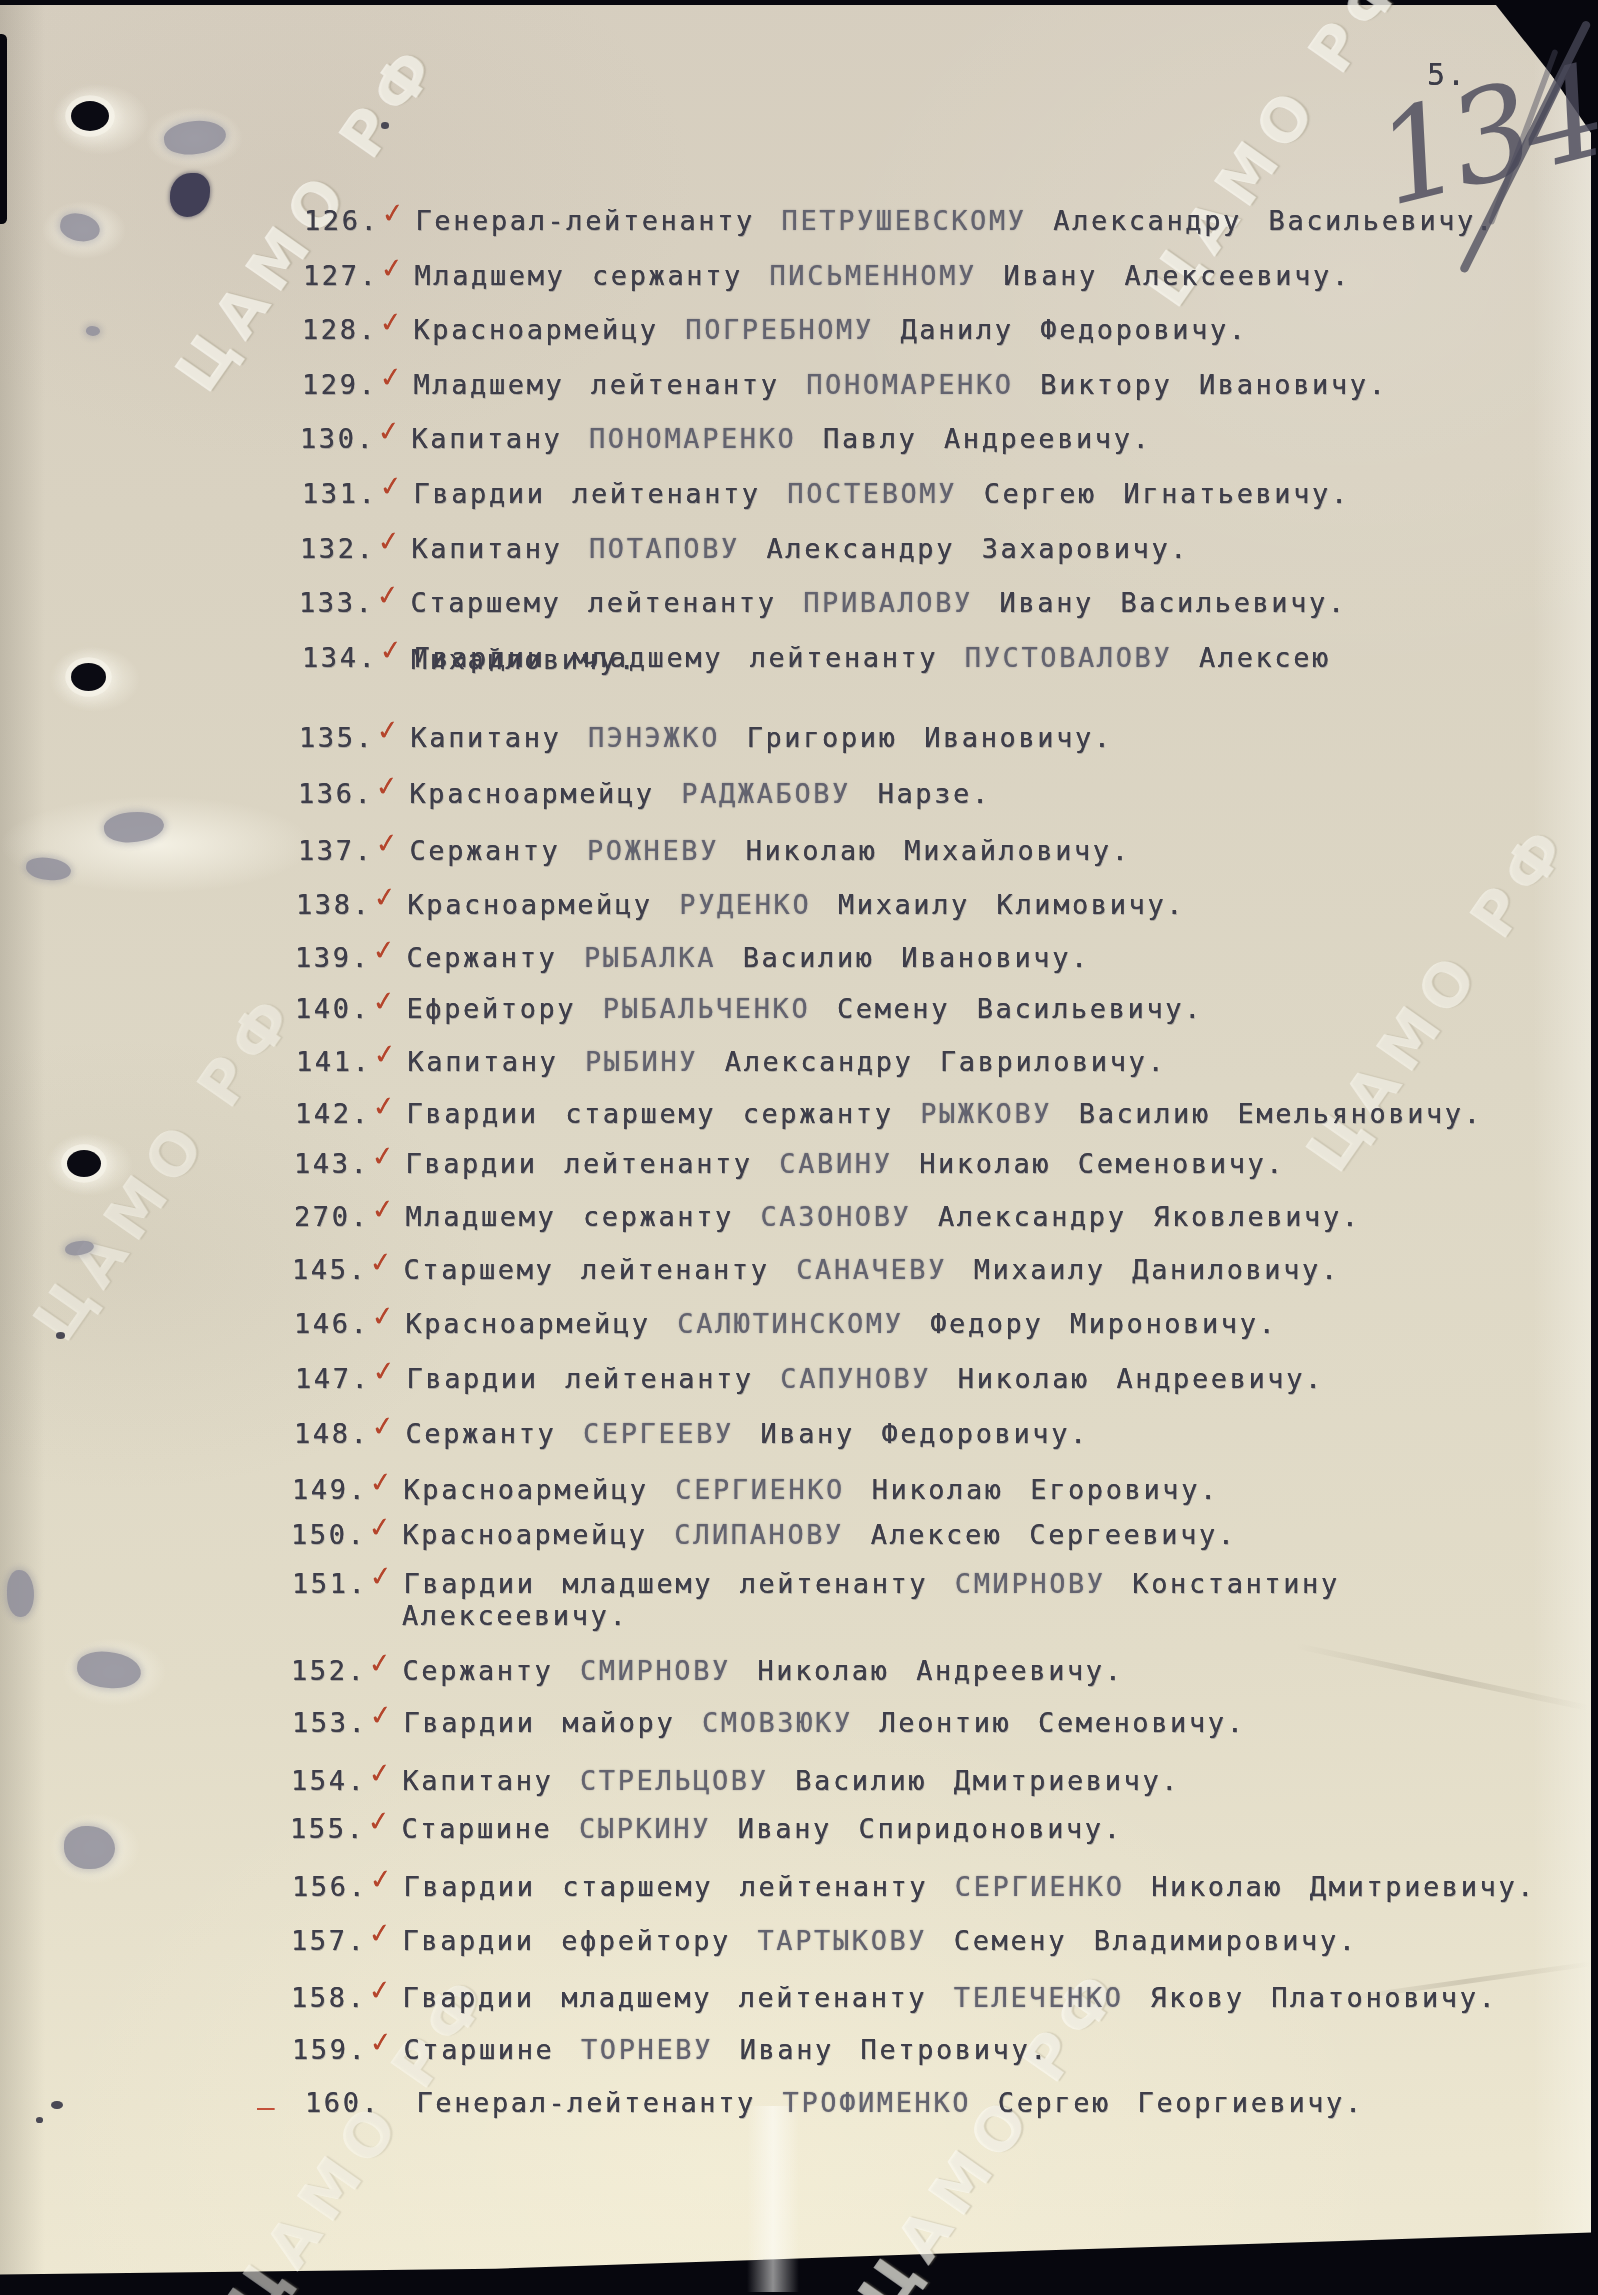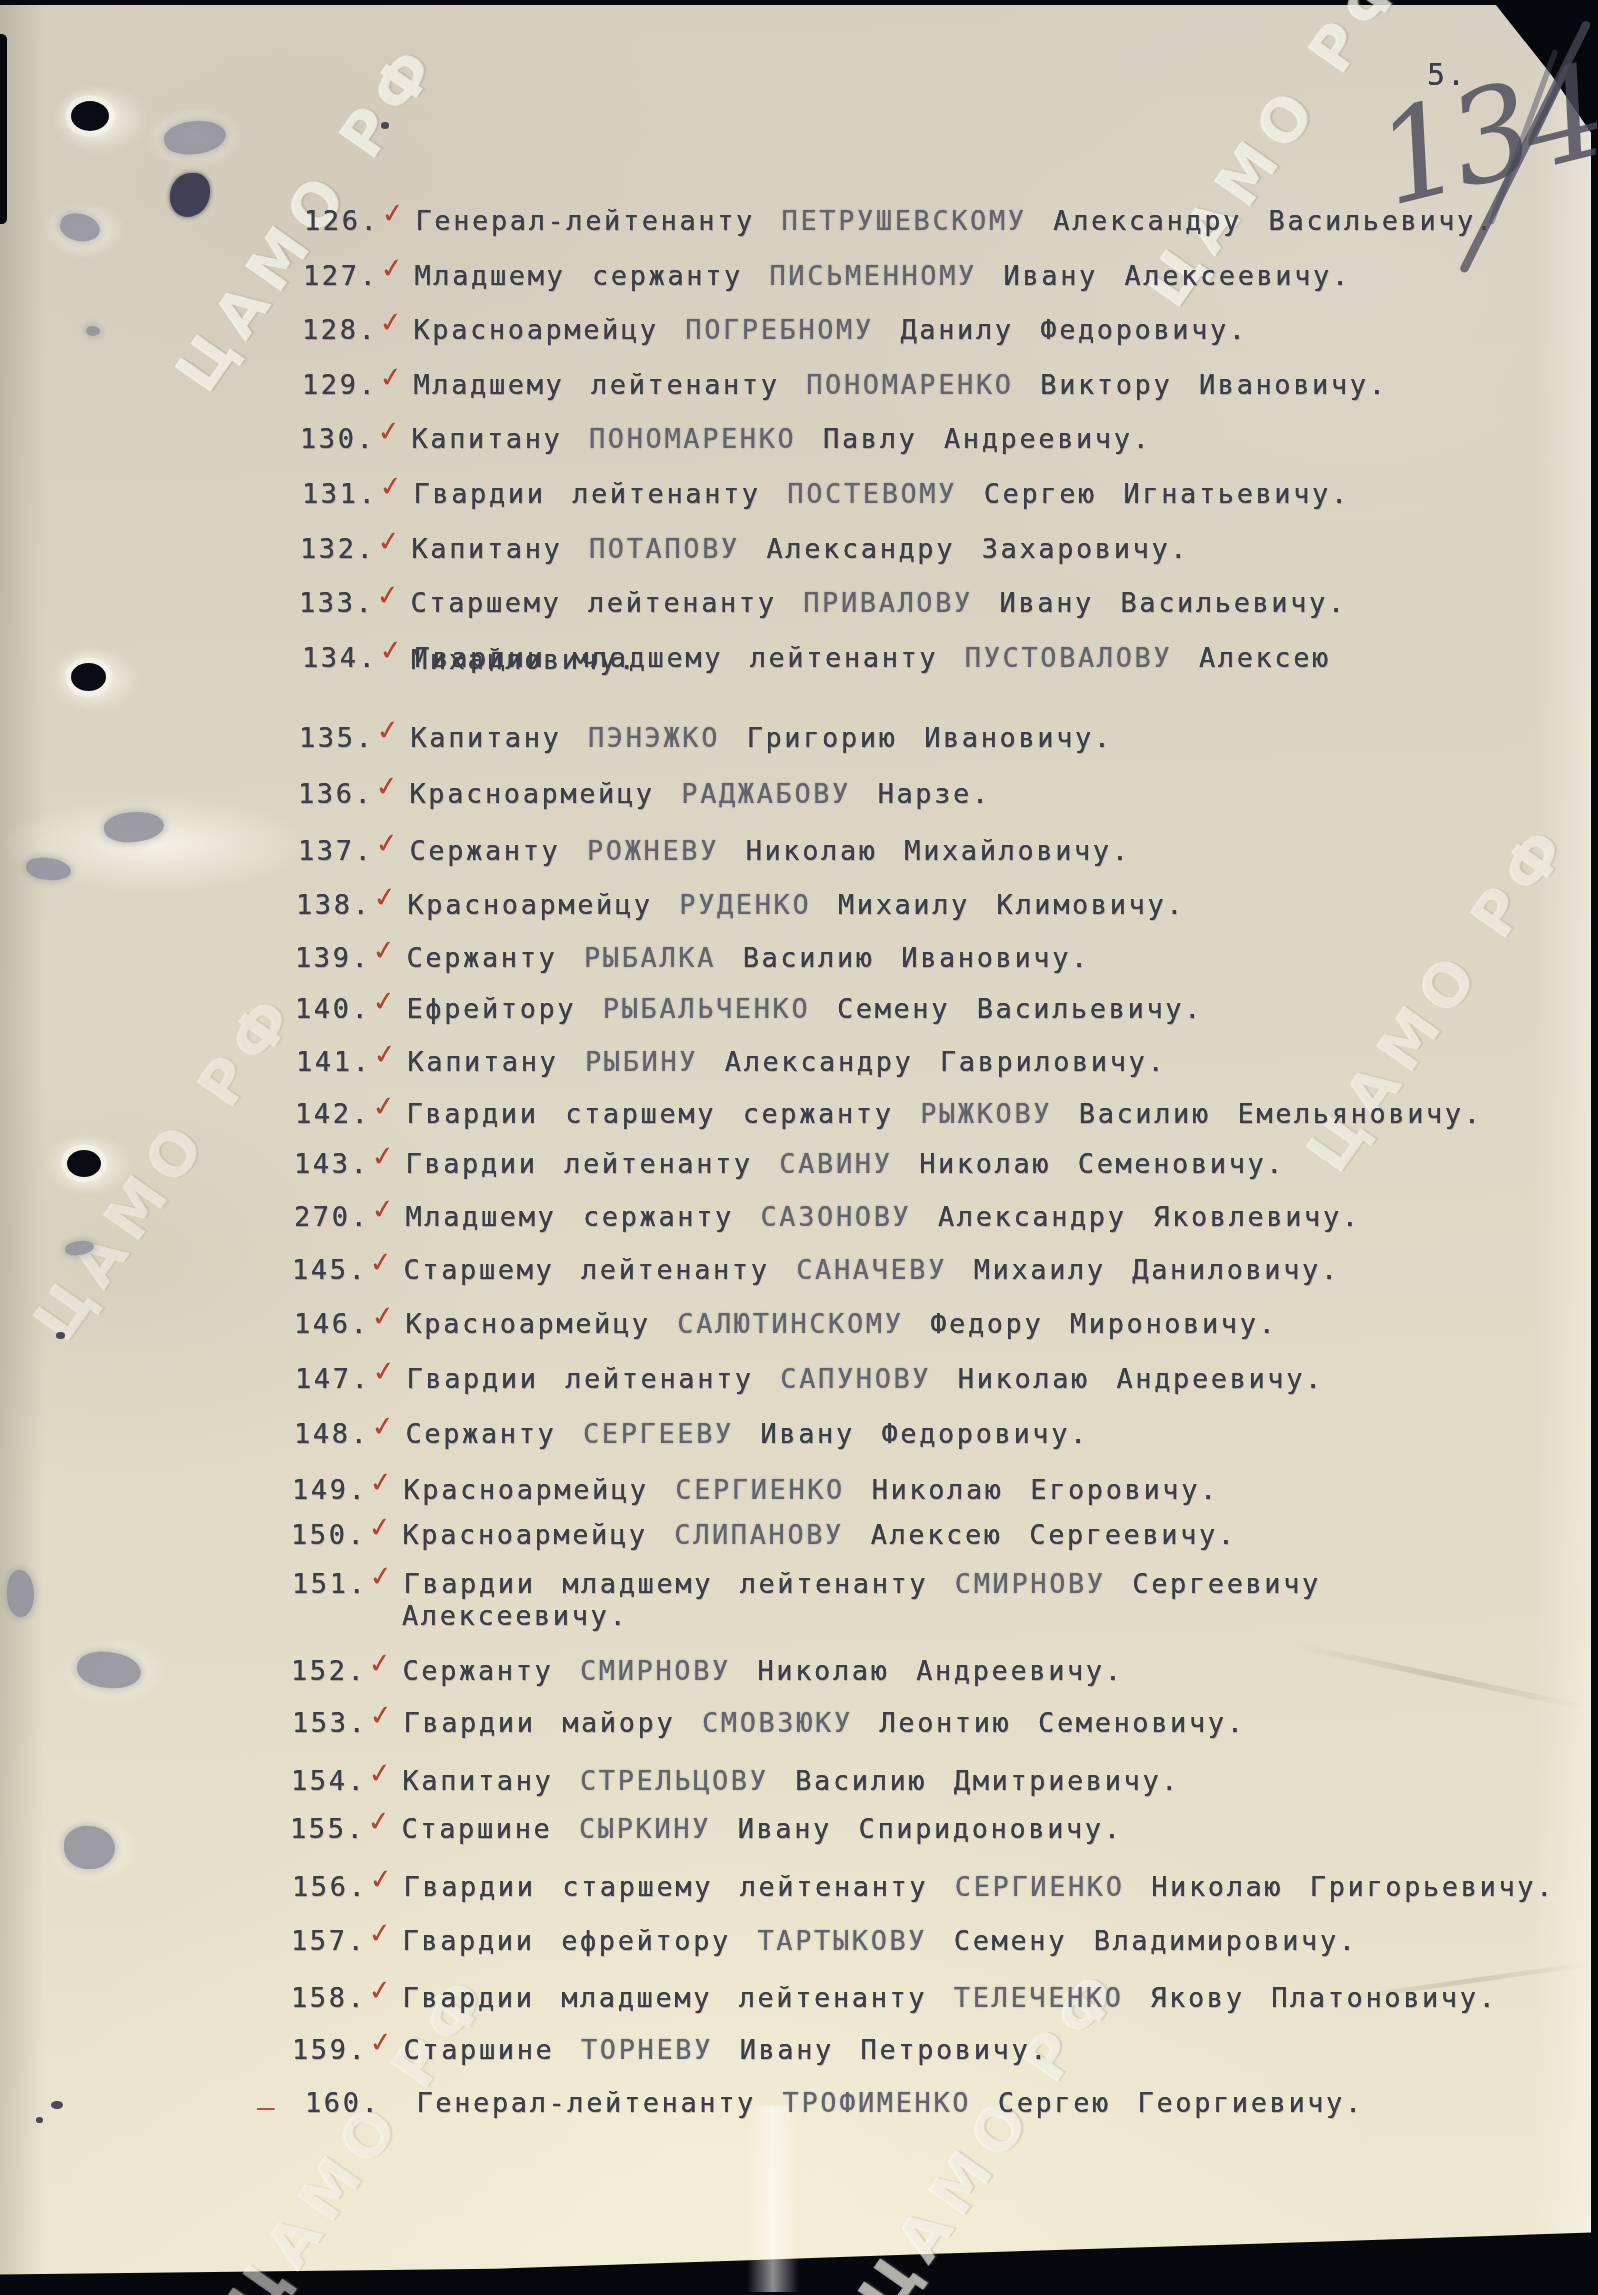--- a/index.html
+++ b/index.html
@@ -130,27 +130,27 @@
     <div class="entry" style="top: 1042px; left: 296px;"><span class="num">141.</span><span class="mark">✓</span><span class="txt"><span class="rank">Капитану</span> <span class="surname">РЫБИНУ</span> <span class="names">Александру Гавриловичу.</span></span></div>
     <div class="entry" style="top: 1094px; left: 295px;"><span class="num">142.</span><span class="mark">✓</span><span class="txt"><span class="rank">Гвардии старшему сержанту</span> <span class="surname">РЫЖКОВУ</span> <span class="names">Василию Емельяновичу.</span></span></div>
     <div class="entry" style="top: 1144px; left: 294px;"><span class="num">143.</span><span class="mark">✓</span><span class="txt"><span class="rank">Гвардии лейтенанту</span> <span class="surname">САВИНУ</span> <span class="names">Николаю Семеновичу.</span></span></div>
     <div class="entry" style="top: 1197px; left: 294px;"><span class="num">270.</span><span class="mark">✓</span><span class="txt"><span class="rank">Младшему сержанту</span> <span class="surname">САЗОНОВУ</span> <span class="names">Александру Яковлевичу.</span></span></div>
     <div class="entry" style="top: 1250px; left: 292px;"><span class="num">145.</span><span class="mark">✓</span><span class="txt"><span class="rank">Старшему лейтенанту</span> <span class="surname">САНАЧЕВУ</span> <span class="names">Михаилу Даниловичу.</span></span></div>
     <div class="entry" style="top: 1304px; left: 294px;"><span class="num">146.</span><span class="mark">✓</span><span class="txt"><span class="rank">Красноармейцу</span> <span class="surname">САЛЮТИНСКОМУ</span> <span class="names">Федору Мироновичу.</span></span></div>
     <div class="entry" style="top: 1359px; left: 295px;"><span class="num">147.</span><span class="mark">✓</span><span class="txt"><span class="rank">Гвардии лейтенанту</span> <span class="surname">САПУНОВУ</span> <span class="names">Николаю Андреевичу.</span></span></div>
     <div class="entry" style="top: 1414px; left: 294px;"><span class="num">148.</span><span class="mark">✓</span><span class="txt"><span class="rank">Сержанту</span> <span class="surname">СЕРГЕЕВУ</span> <span class="names">Ивану Федоровичу.</span></span></div>
     <div class="entry" style="top: 1470px; left: 292px;"><span class="num">149.</span><span class="mark">✓</span><span class="txt"><span class="rank">Красноармейцу</span> <span class="surname">СЕРГИЕНКО</span> <span class="names">Николаю Егоровичу.</span></span></div>
     <div class="entry" style="top: 1515px; left: 291px;"><span class="num">150.</span><span class="mark">✓</span><span class="txt"><span class="rank">Красноармейцу</span> <span class="surname">СЛИПАНОВУ</span> <span class="names">Алексею Сергеевичу.</span></span></div>
-    <div class="entry" style="top: 1564px; left: 292px;"><span class="num">151.</span><span class="mark">✓</span><span class="txt"><span class="rank">Гвардии младшему лейтенанту</span> <span class="surname">СМИРНОВУ</span> <span class="names">Сергеевичу</span></span></div>
+    <div class="entry" style="top: 1564px; left: 292px;"><span class="num">151.</span><span class="mark">✓</span><span class="txt"><span class="rank">Гвардии младшему лейтенанту</span> <span class="surname">СМИРНОВУ</span> <span class="names">Константину</span></span></div>
     <div class="entry cont" style="top: 1600px; left: 402px;">Алексеевичу.</div>
     <div class="entry" style="top: 1651px; left: 291px;"><span class="num">152.</span><span class="mark">✓</span><span class="txt"><span class="rank">Сержанту</span> <span class="surname">СМИРНОВУ</span> <span class="names">Николаю Андреевичу.</span></span></div>
     <div class="entry" style="top: 1703px; left: 292px;"><span class="num">153.</span><span class="mark">✓</span><span class="txt"><span class="rank">Гвардии майору</span> <span class="surname">СМОВЗЮКУ</span> <span class="names">Леонтию Семеновичу.</span></span></div>
     <div class="entry" style="top: 1761px; left: 291px;"><span class="num">154.</span><span class="mark">✓</span><span class="txt"><span class="rank">Капитану</span> <span class="surname">СТРЕЛЬЦОВУ</span> <span class="names">Василию Дмитриевичу.</span></span></div>
     <div class="entry" style="top: 1809px; left: 290px;"><span class="num">155.</span><span class="mark">✓</span><span class="txt"><span class="rank">Старшине</span> <span class="surname">СЫРКИНУ</span> <span class="names">Ивану Спиридоновичу.</span></span></div>
-    <div class="entry" style="top: 1867px; left: 292px;"><span class="num">156.</span><span class="mark">✓</span><span class="txt"><span class="rank">Гвардии старшему лейтенанту</span> <span class="surname">СЕРГИЕНКО</span> <span class="names">Николаю Григорьевичу.</span></span></div>
+    <div class="entry" style="top: 1867px; left: 292px;"><span class="num">156.</span><span class="mark">✓</span><span class="txt"><span class="rank">Гвардии старшему лейтенанту</span> <span class="surname">СЕРГИЕНКО</span> <span class="names">Николаю Дмитриевичу.</span></span></div>
     <div class="entry" style="top: 1921px; left: 291px;"><span class="num">157.</span><span class="mark">✓</span><span class="txt"><span class="rank">Гвардии ефрейтору</span> <span class="surname">ТАРТЫКОВУ</span> <span class="names">Семену Владимировичу.</span></span></div>
     <div class="entry" style="top: 1978px; left: 291px;"><span class="num">158.</span><span class="mark">✓</span><span class="txt"><span class="rank">Гвардии младшему лейтенанту</span> <span class="surname">ТЕЛЕЧЕНКО</span> <span class="names">Якову Платоновичу.</span></span></div>
     <div class="entry" style="top: 2030px; left: 292px;"><span class="num">159.</span><span class="mark">✓</span><span class="txt"><span class="rank">Старшине</span> <span class="surname">ТОРНЕВУ</span> <span class="names">Ивану Петровичу.</span></span></div>
     <div class="entry" style="top: 2087px; left: 305px;"><span class="num">160.</span><span class="mark"></span><span class="txt"><span class="rank">Генерал-лейтенанту</span> <span class="surname">ТРОФИМЕНКО</span> <span class="names">Сергею Георгиевичу.</span></span><span class="dash">—</span></div>
   </div>
 
 <div class="edge edge-top"></div>
 <div class="edge edge-right"></div>
 <div class="edge corner-tr"></div>
 <div class="edge edge-left-sliver"></div>

